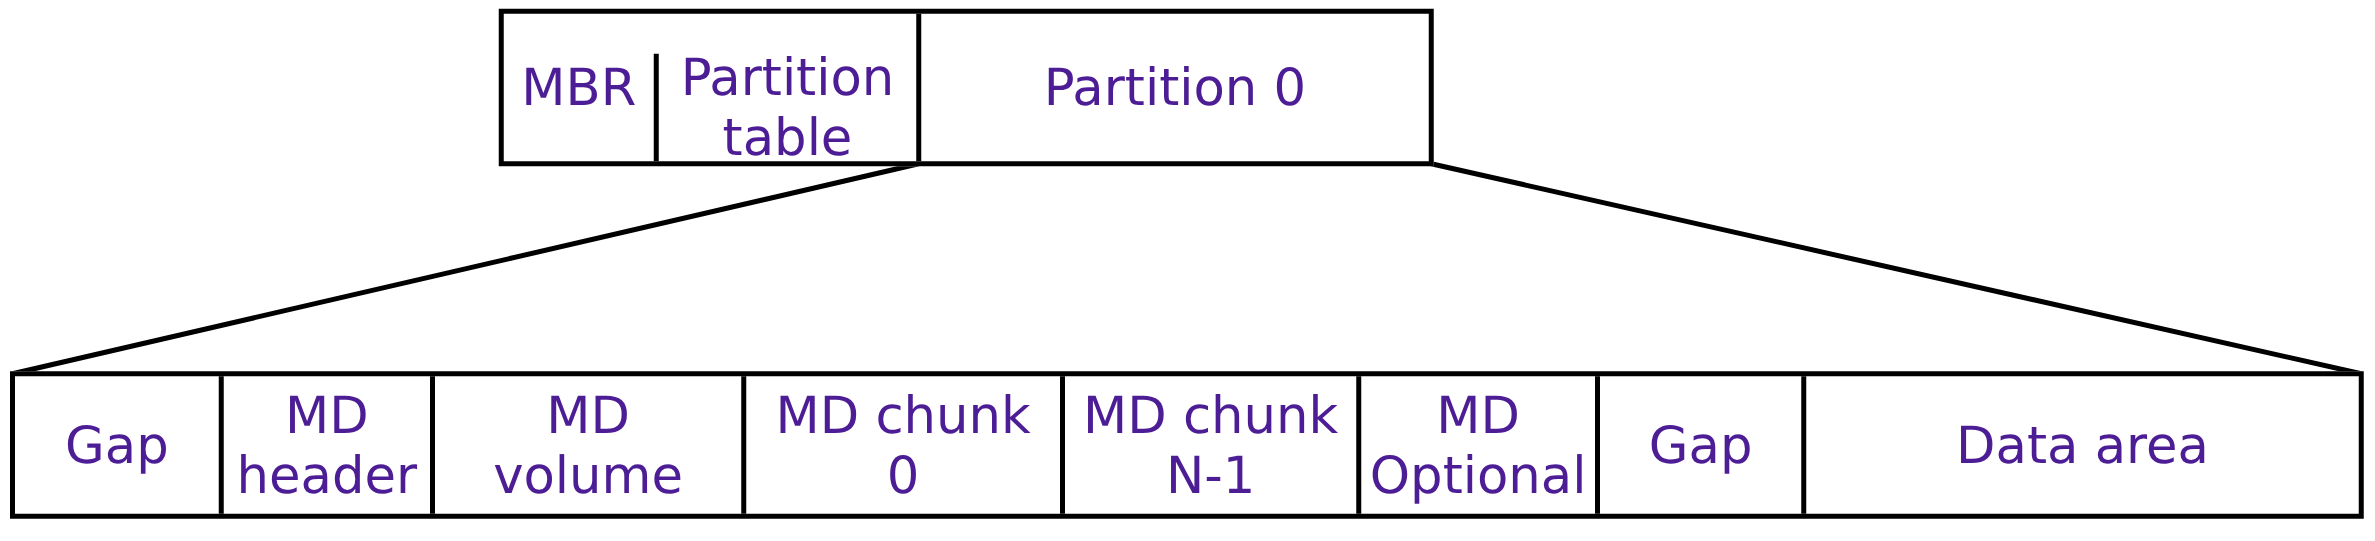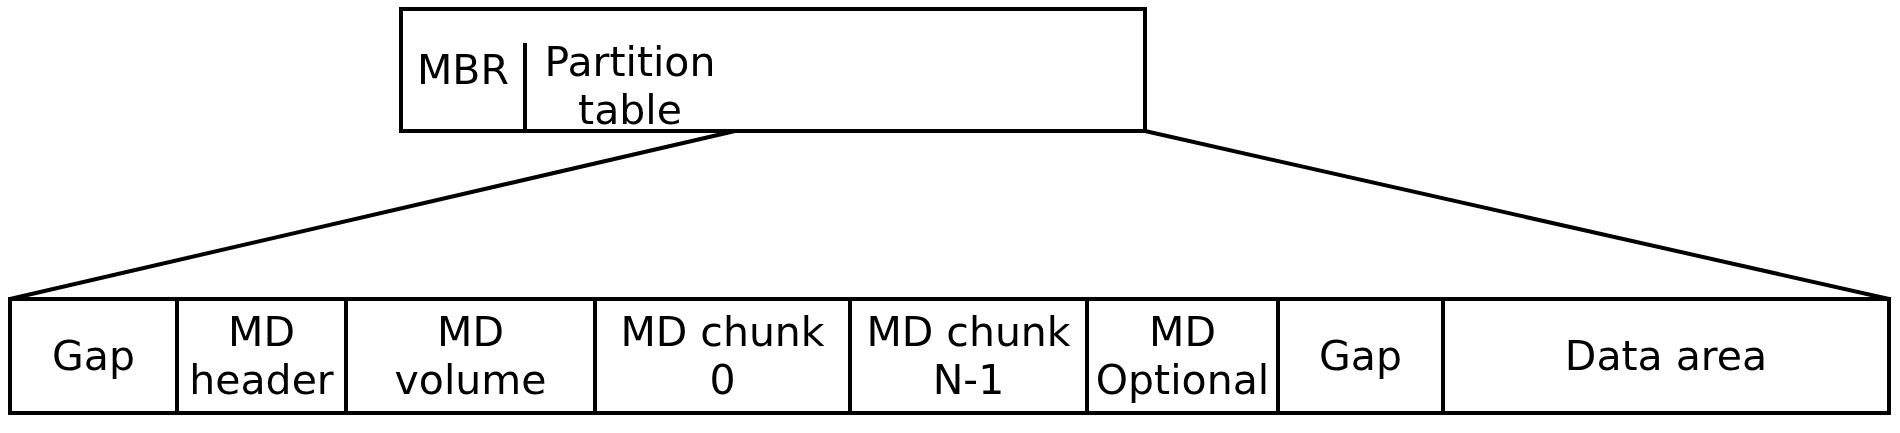--- a/index.html
+++ b/index.html
@@ -5,21 +5,21 @@
   html, body {
     margin: 0;
     padding: 0;
     background: #ffffff;
   }
   .canvas {
     position: relative;
     width: 1900px;
     height: 433px;
     background: #ffffff;
-    color: #000000;
+    color: #4c1d95;
     font-family: "DejaVu Sans", "Liberation Sans", sans-serif;
     overflow: hidden;
   }
   .connectors {
     position: absolute;
     left: 0;
     top: 0;
     width: 1900px;
     height: 433px;
     display: block;
@@ -78,20 +78,21 @@
 
   <svg class="connectors" viewBox="0 0 1900 433" xmlns="http://www.w3.org/2000/svg">
     <line x1="735" y1="131" x2="10" y2="299" stroke="#000000" stroke-width="4"></line>
     <line x1="1145" y1="131" x2="1889" y2="299" stroke="#000000" stroke-width="4"></line>
   </svg>
 
   <div class="row top-row">
     <div class="cell c-mbr">MBR</div>
     <div class="cell c-ptable">Partition
 table</div>
+    <div class="cell c-p0">Partition 0</div>
   </div>
 
   <div class="row bottom-row">
     <div class="cell b-gap1">Gap</div>
     <div class="cell b-mdheader">MD
 header</div>
     <div class="cell b-mdvolume">MD
 volume</div>
     <div class="cell b-chunk0">MD chunk
 0</div>

